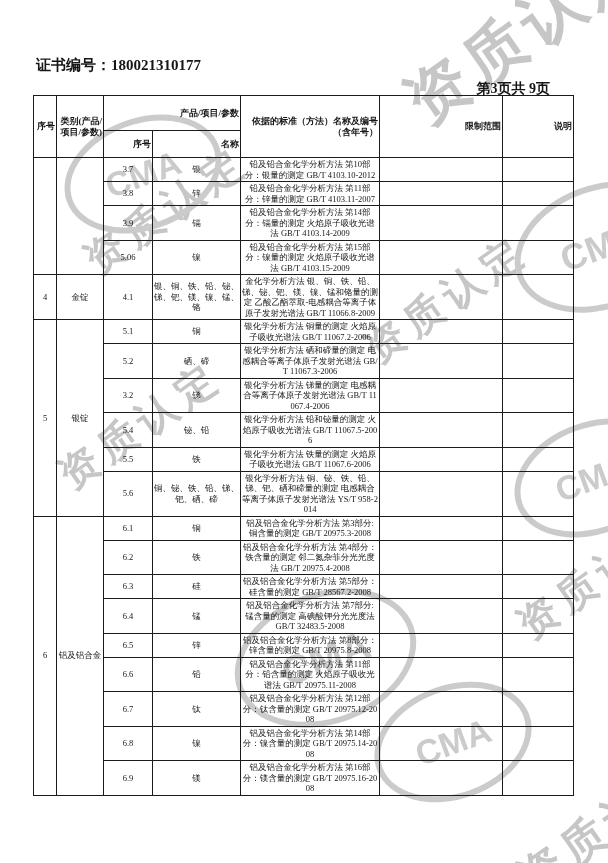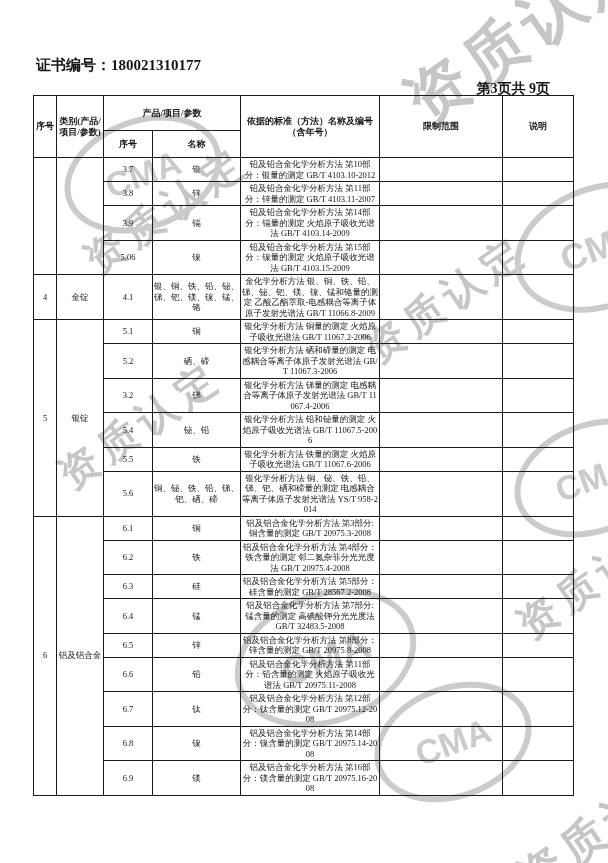--- a/index.html
+++ b/index.html
@@ -37,21 +37,21 @@
     position:absolute; left:33px; top:95px; width:540px;
     border-collapse:collapse; table-layout:fixed;
     background:transparent;
   }
   table.cap th, table.cap td {
     border:1.5px solid #1b1b1b;
     text-align:center; vertical-align:middle;
     font-size:8.5px; line-height:10.5px;
     padding:1px 1px; word-break:break-all;
   }
-  table.cap thead th { font-size:9px; line-height:11px; font-weight:bold; padding:2px 1px; }
+  table.cap thead th { font-size:9px; line-height:11px; font-weight:bold; padding:2px 1px;text-align:right; }
   table.cap thead tr.h1 th { height:30px; }
   table.cap thead tr.h2 th { height:22px; }
   td.c-std { padding:1px 2px; }
   td.c-cat { padding:1px 2px; }
 </style>
 </head>
 <body>
 
 <div class="page">
 

